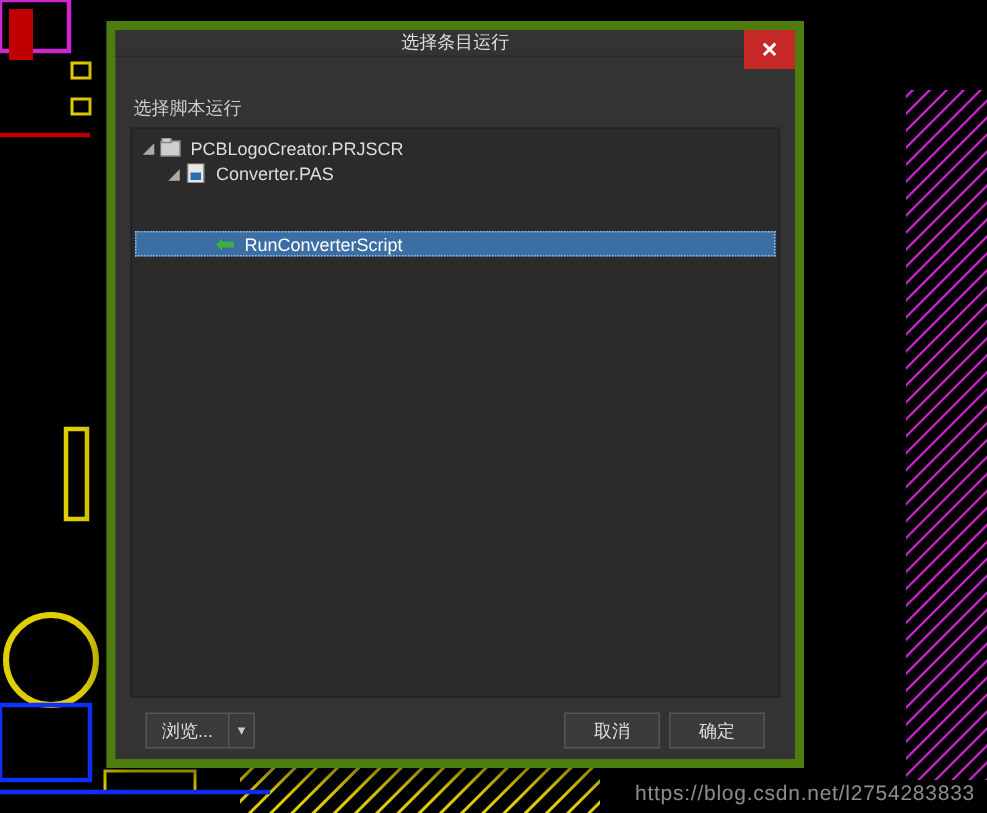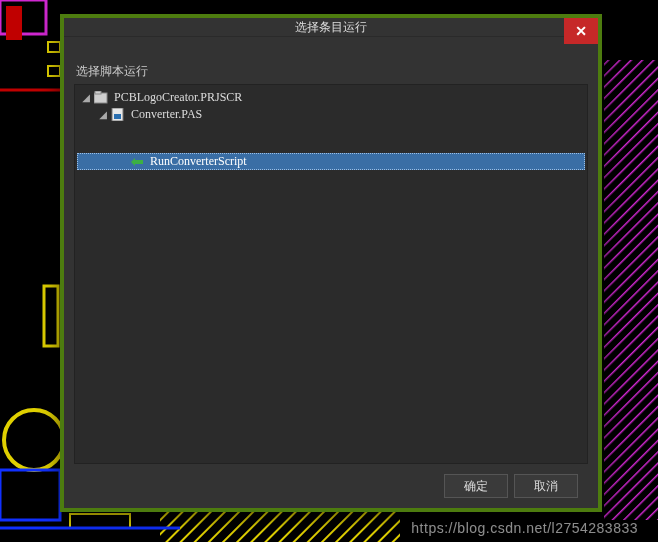--- a/index.html
+++ b/index.html
@@ -1,25 +1,25 @@
 <!DOCTYPE html>
 <html><head>
 <meta charset="utf-8">
 <style>
   * { box-sizing: border-box; margin: 0; padding: 0; }
   html, body { width: 658px; height: 542px; overflow: hidden; font-family: "Microsoft YaHei", Arial, sans-serif; font-size: 12px; }
   body { position: relative; background: #000; }
   
   .bg { position: absolute; inset: 0; background: #000; }
   .bg svg { position: absolute; inset: 0; }
-  .watermark { position: absolute; right: 20px; bottom: 6px; color: rgba(255,255,255,0.55); font-size: 14px; letter-spacing: .5px; pointer-events: none; }
+  .watermark { position: absolute; right: 8px; bottom: 6px; color: rgba(255,255,255,0.55); font-size: 14px; letter-spacing: .5px; pointer-events: none; }
   
   .dialog {
-    position: absolute; left: 60px; top: 14px; width: 542px; height: 498px;
-    background: #333333; border: 4px solid #4d7c0f; box-shadow: 0 4px 20px rgba(0,0,0,.6);
+    position: absolute; left: 71px; top: 14px; width: 465px; height: 498px;
+    background: #333333; border: 6px solid #4d7c0f; box-shadow: 0 4px 20px rgba(0,0,0,.6);
     display: flex; flex-direction: column; color: #ccc;
   }
   .titlebar {
     height: 28px; background: #333333; display: flex; align-items: center; justify-content: center;
     position: relative; border-bottom: 1px solid #2a2a2a;
   }
   .titlebar .title { color: #ddd; font-size: 12px; }
   .close-btn {
     position: absolute; right: 0; top: 0; width: 34px; height: 26px;
     background: #c62828; display: flex; align-items: center; justify-content: center; cursor: pointer;
@@ -38,21 +38,21 @@
     color: #ddd; cursor: default;
   }
   .node.selected {
     background: #3a6ea5; color: #fff; border: 1px dotted #9cc0e6; height: 17px; padding: 0 3px; margin-top: 30px;
   }
   .exp { width: 10px; display: inline-flex; justify-content: center; color: #aaa; font-size: 10px; cursor: pointer; }
   .ind { display: inline-block; }
   .ind.d1 { width: 14px; } .ind.d3 { width: 46px; }
   .icon { width: 15px; height: 14px; display: inline-flex; align-items: center; justify-content: center; }
   .icon svg { display: block; }
-  .label { padding-left: 2px; font-family: Liberation Serif, serif; }
+  .label { padding-left: 2px; }
   .footer {
     padding: 10px; display: flex; align-items: center; gap: 6px;
   }
   .footer-spacer { flex: 1; }
   .btn {
     height: 24px; background: #3a3a3a; border: 1px solid #555; color: #ddd;
     padding: 0 18px; font-size: 12px; cursor: pointer; display: inline-flex; align-items: center; justify-content: center;
     min-width: 64px;
   }
   .browse-wrap { display: flex; }
@@ -147,24 +147,32 @@
                     </div>
                   </li>
                 </ul>
               </li>
             </ul>
           </li>
         </ul>
       </div>
     </div>
     <div class="footer">
+      <div class="browse-wrap">
+        <button class="btn main">
+          <span>浏览...</span>
+        </button>
+        <button class="btn drop">
+          <span class="chev">▾</span>
+        </button>
+      </div>
       <div class="footer-spacer"></div>
       <button class="btn">
-        <span>确定</span>
+        <span>取消</span>
       </button>
       <button class="btn">
-        <span>取消</span>
+        <span>确定</span>
       </button>
     </div>
   </div>
 </div>
 
 <div class="watermark">https://blog.csdn.net/l2754283833</div>
 
 </body></html>

